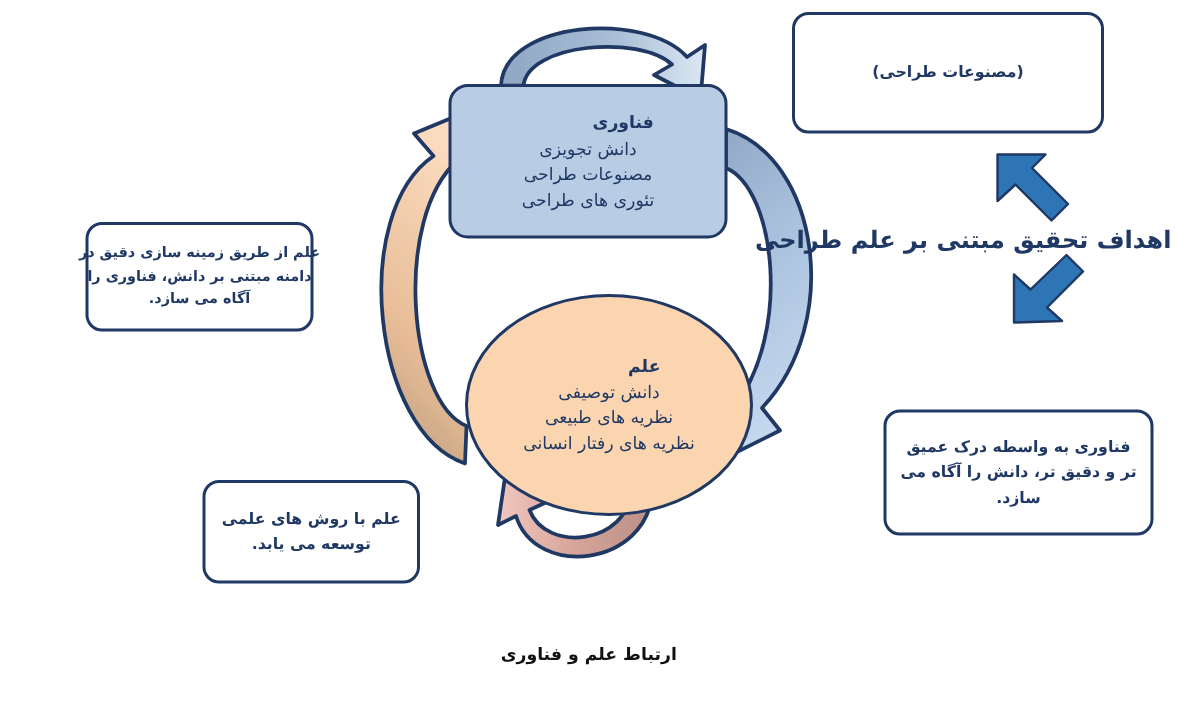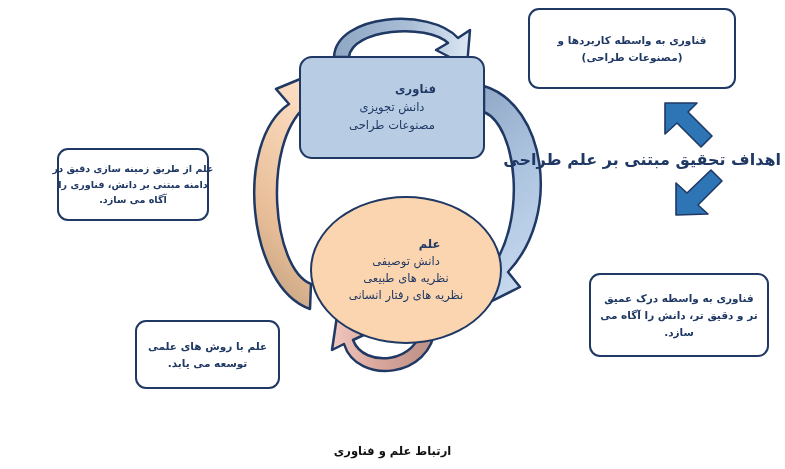--- a/index.html
+++ b/index.html
@@ -133,21 +133,21 @@
     text-align: center;
     font-size: 16px;
     font-weight: bold;
     white-space: nowrap;
   }
 
   
   #figure-caption {
     position: absolute;
     left: 0;
-    top: 444px;
+    top: 429px;
     width: 785px;
     text-align: center;
     font-size: 11.5px;
     font-weight: bold;
     color: #111111;
   }
 </style>
 </head>
 <body>
 
@@ -241,31 +241,31 @@
                L 676 183
                L 687 193
                Z" fill="#2e75b6" stroke="#1f3864" stroke-width="1.6" stroke-linejoin="round"></path>
     </g>
   </svg>
 
   <div id="technology-node" class="node">
     <div class="node-title">فناوری</div>
     <div class="node-line">دانش تجویزی</div>
     <div class="node-line">مصنوعات طراحی</div>
+    <div class="node-line">تئوری های طراحی</div>
   </div>
 
   <div id="science-node" class="node">
     <div class="node-title">علم</div>
     <div class="node-line">دانش توصیفی</div>
     <div class="node-line">نظریه های طبیعی</div>
     <div class="node-line">نظریه های رفتار انسانی</div>
   </div>
 
   <div id="callout-technology-applications" class="callout">
-    <div class="c-line">فناوری به واسطه کاربردها و</div>
     <div class="c-line">(مصنوعات طراحی)</div>
   </div>
 
   <div id="callout-science-informs" class="callout">
     <div class="c-line">علم از طریق زمینه سازی دقیق در</div>
     <div class="c-line">دامنه مبتنی بر دانش، فناوری را</div>
     <div class="c-line">آگاه می سازد.</div>
   </div>
 
   <div id="callout-technology-informs" class="callout">

